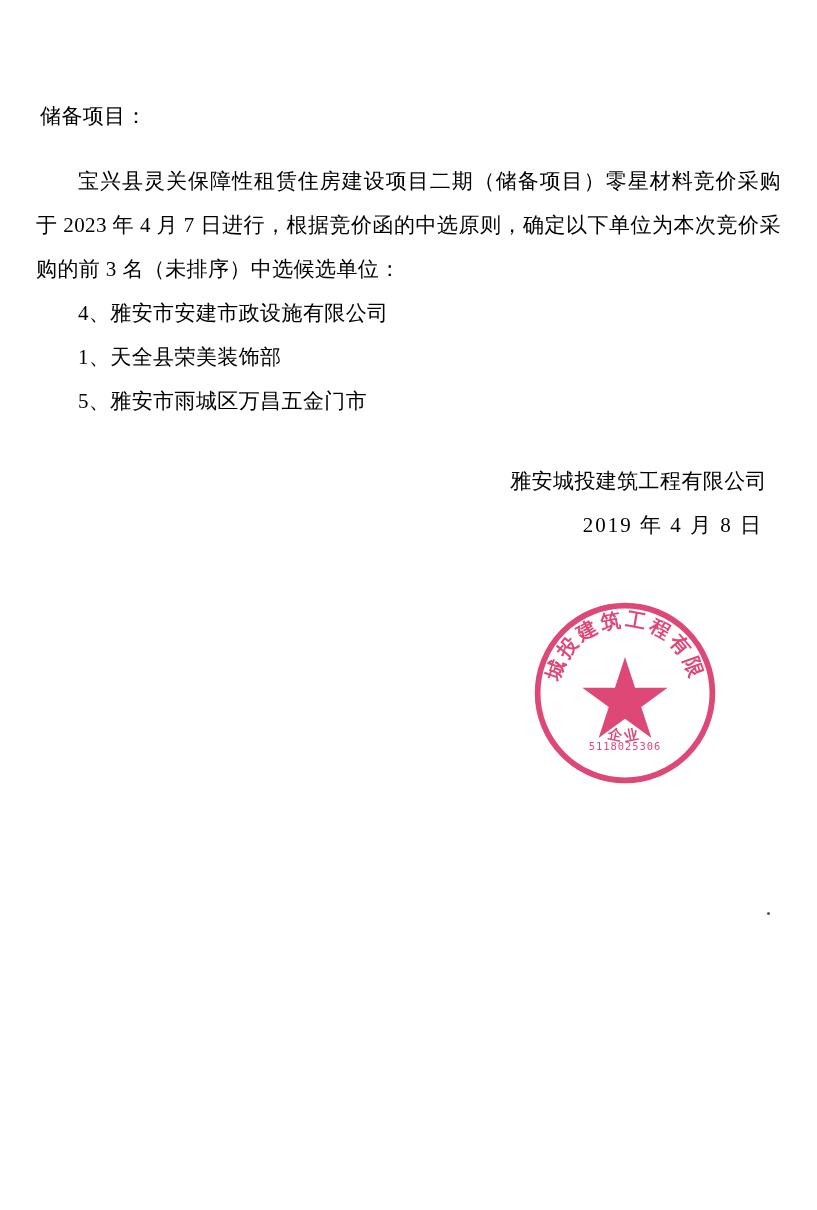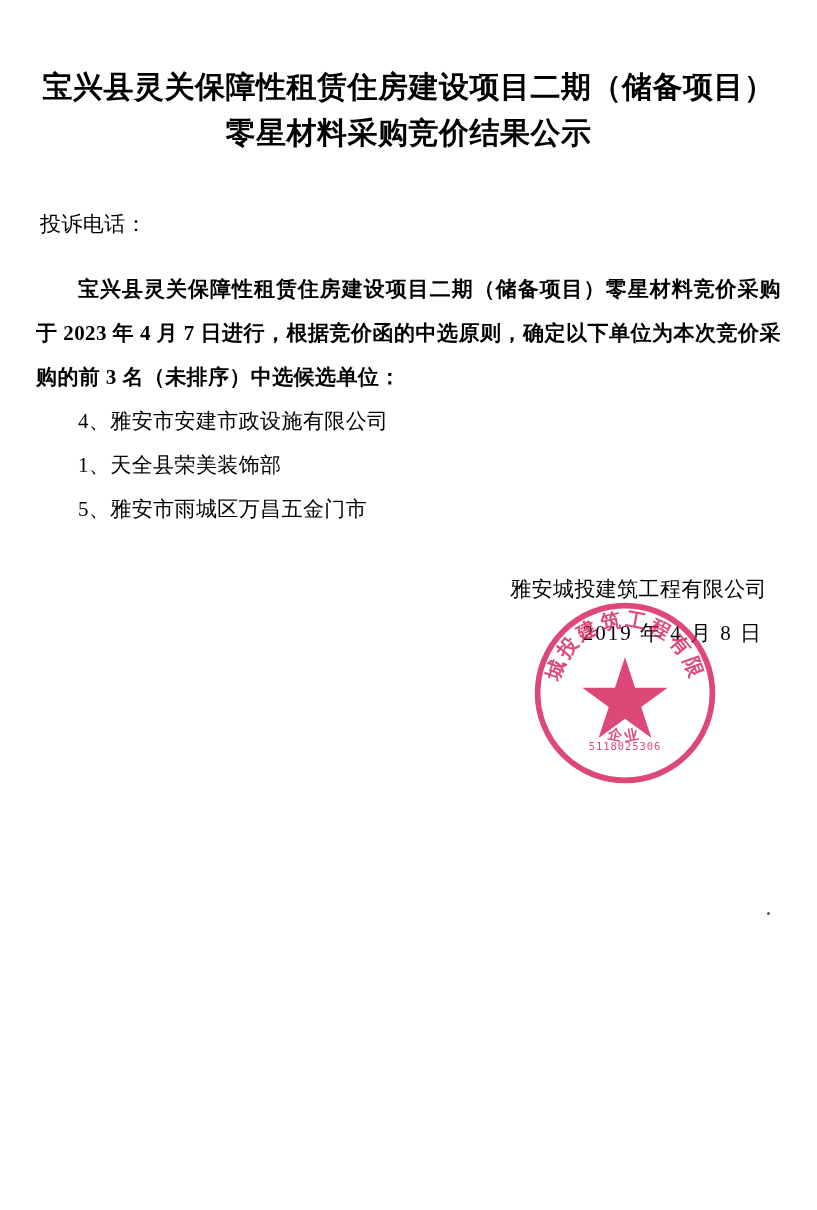--- a/index.html
+++ b/index.html
@@ -42,21 +42,20 @@
     letter-spacing: 0.4px;
   }
   .salutation {
     margin-left: 4px;
   }
   .para {
     text-align: justify;
     text-justify: inter-ideograph;
     text-indent: 42px;
     margin: 0;
-    font-weight: bold;
   }
   .list-item {
     text-indent: 42px;
     margin: 0;
   }
   .sign-block {
     margin-top: 36px;
     text-align: right;
     font-size: 21px;
     line-height: 44px;
@@ -87,28 +86,24 @@
     height: 3px;
     background: #555;
     border-radius: 50%;
   }
 </style>
 </head>
 <body>
 
 <div class="page">
 
-  <div class="doc-title">
-    <span class="line">宝兴县灵关保障性租赁住房建设项目二期（储备项目）</span>
-    <span class="line">零星材料采购竞价结果公示</span>
-  </div>
 
   <div class="body-block">
 
-    <p class="salutation">投诉电话：</p>
+    <p class="salutation">储备项目：</p>
 
     <p class="para">宝兴县灵关保障性租赁住房建设项目二期（储备项目）零星材料竞价采购于 2023 年 4 月 7 日进行，根据竞价函的中选原则，确定以下单位为本次竞价采购的前 3 名（未排序）中选候选单位：</p>
 
     <p class="list-item">4、雅安市安建市政设施有限公司</p>
     <p class="list-item">1、天全县荣美装饰部</p>
     <p class="list-item">5、雅安市雨城区万昌五金门市</p>
 
 
     <div class="sign-block">
       <div>雅安城投建筑工程有限公司</div>

